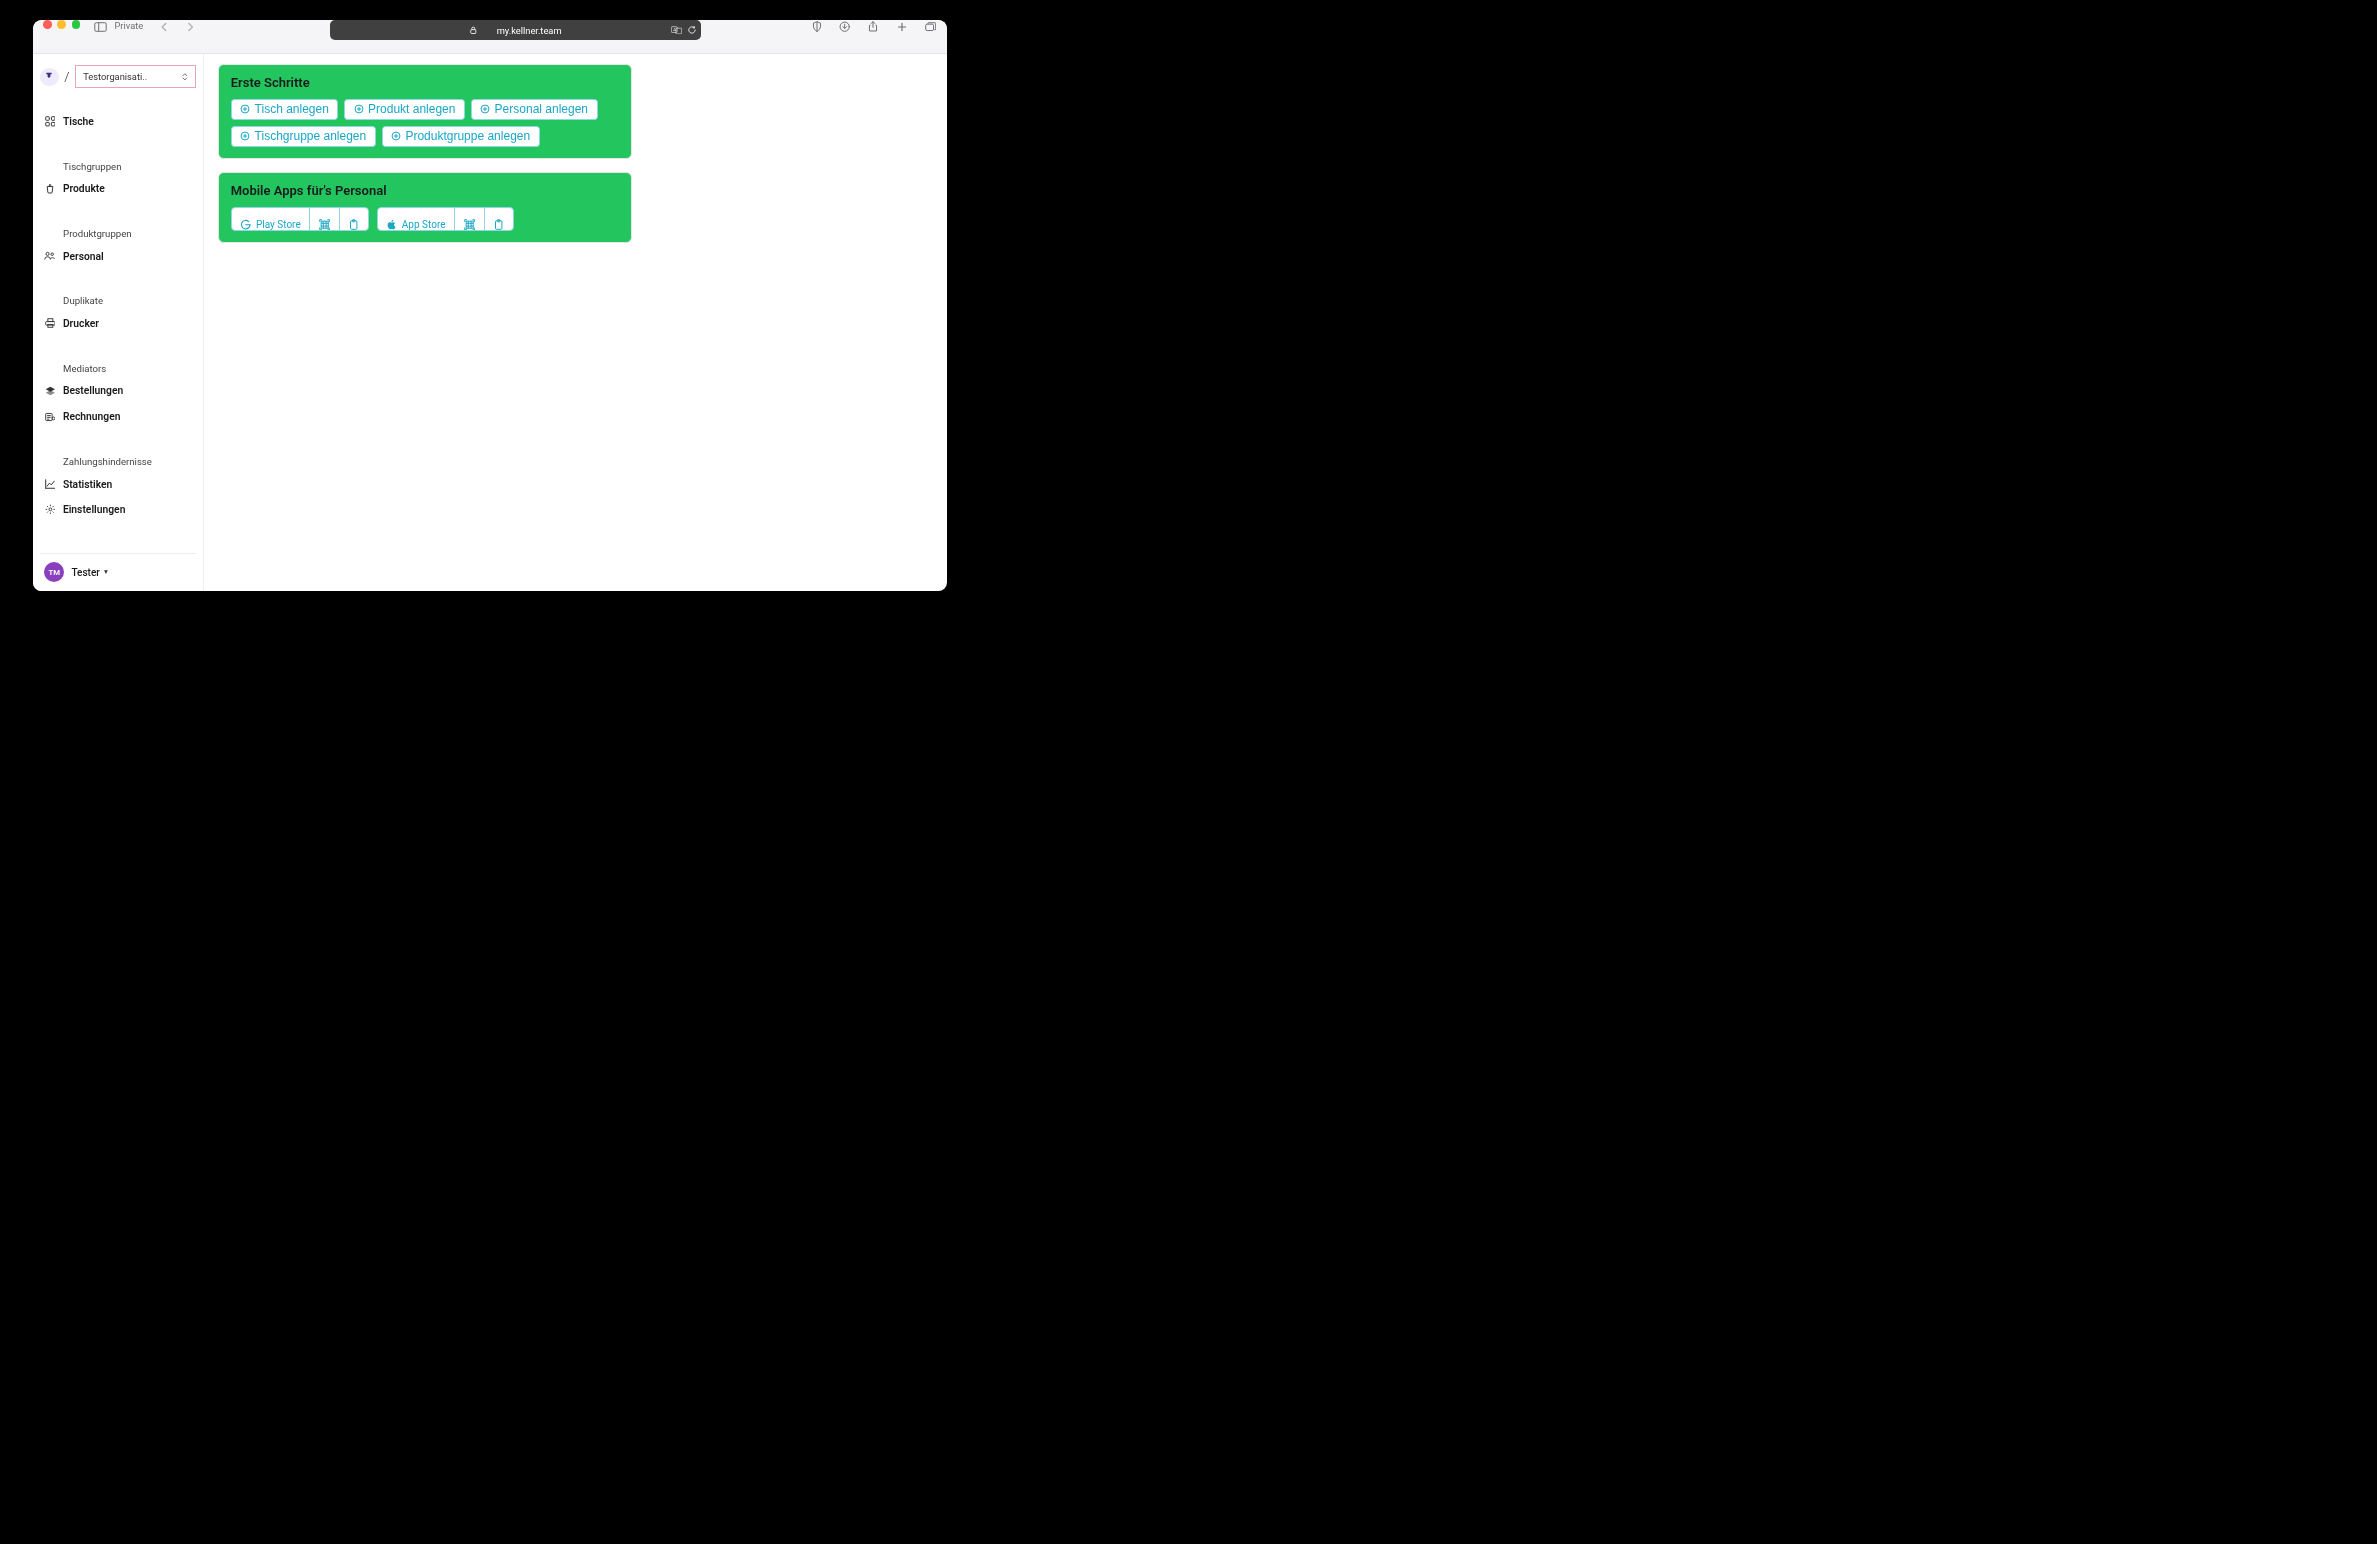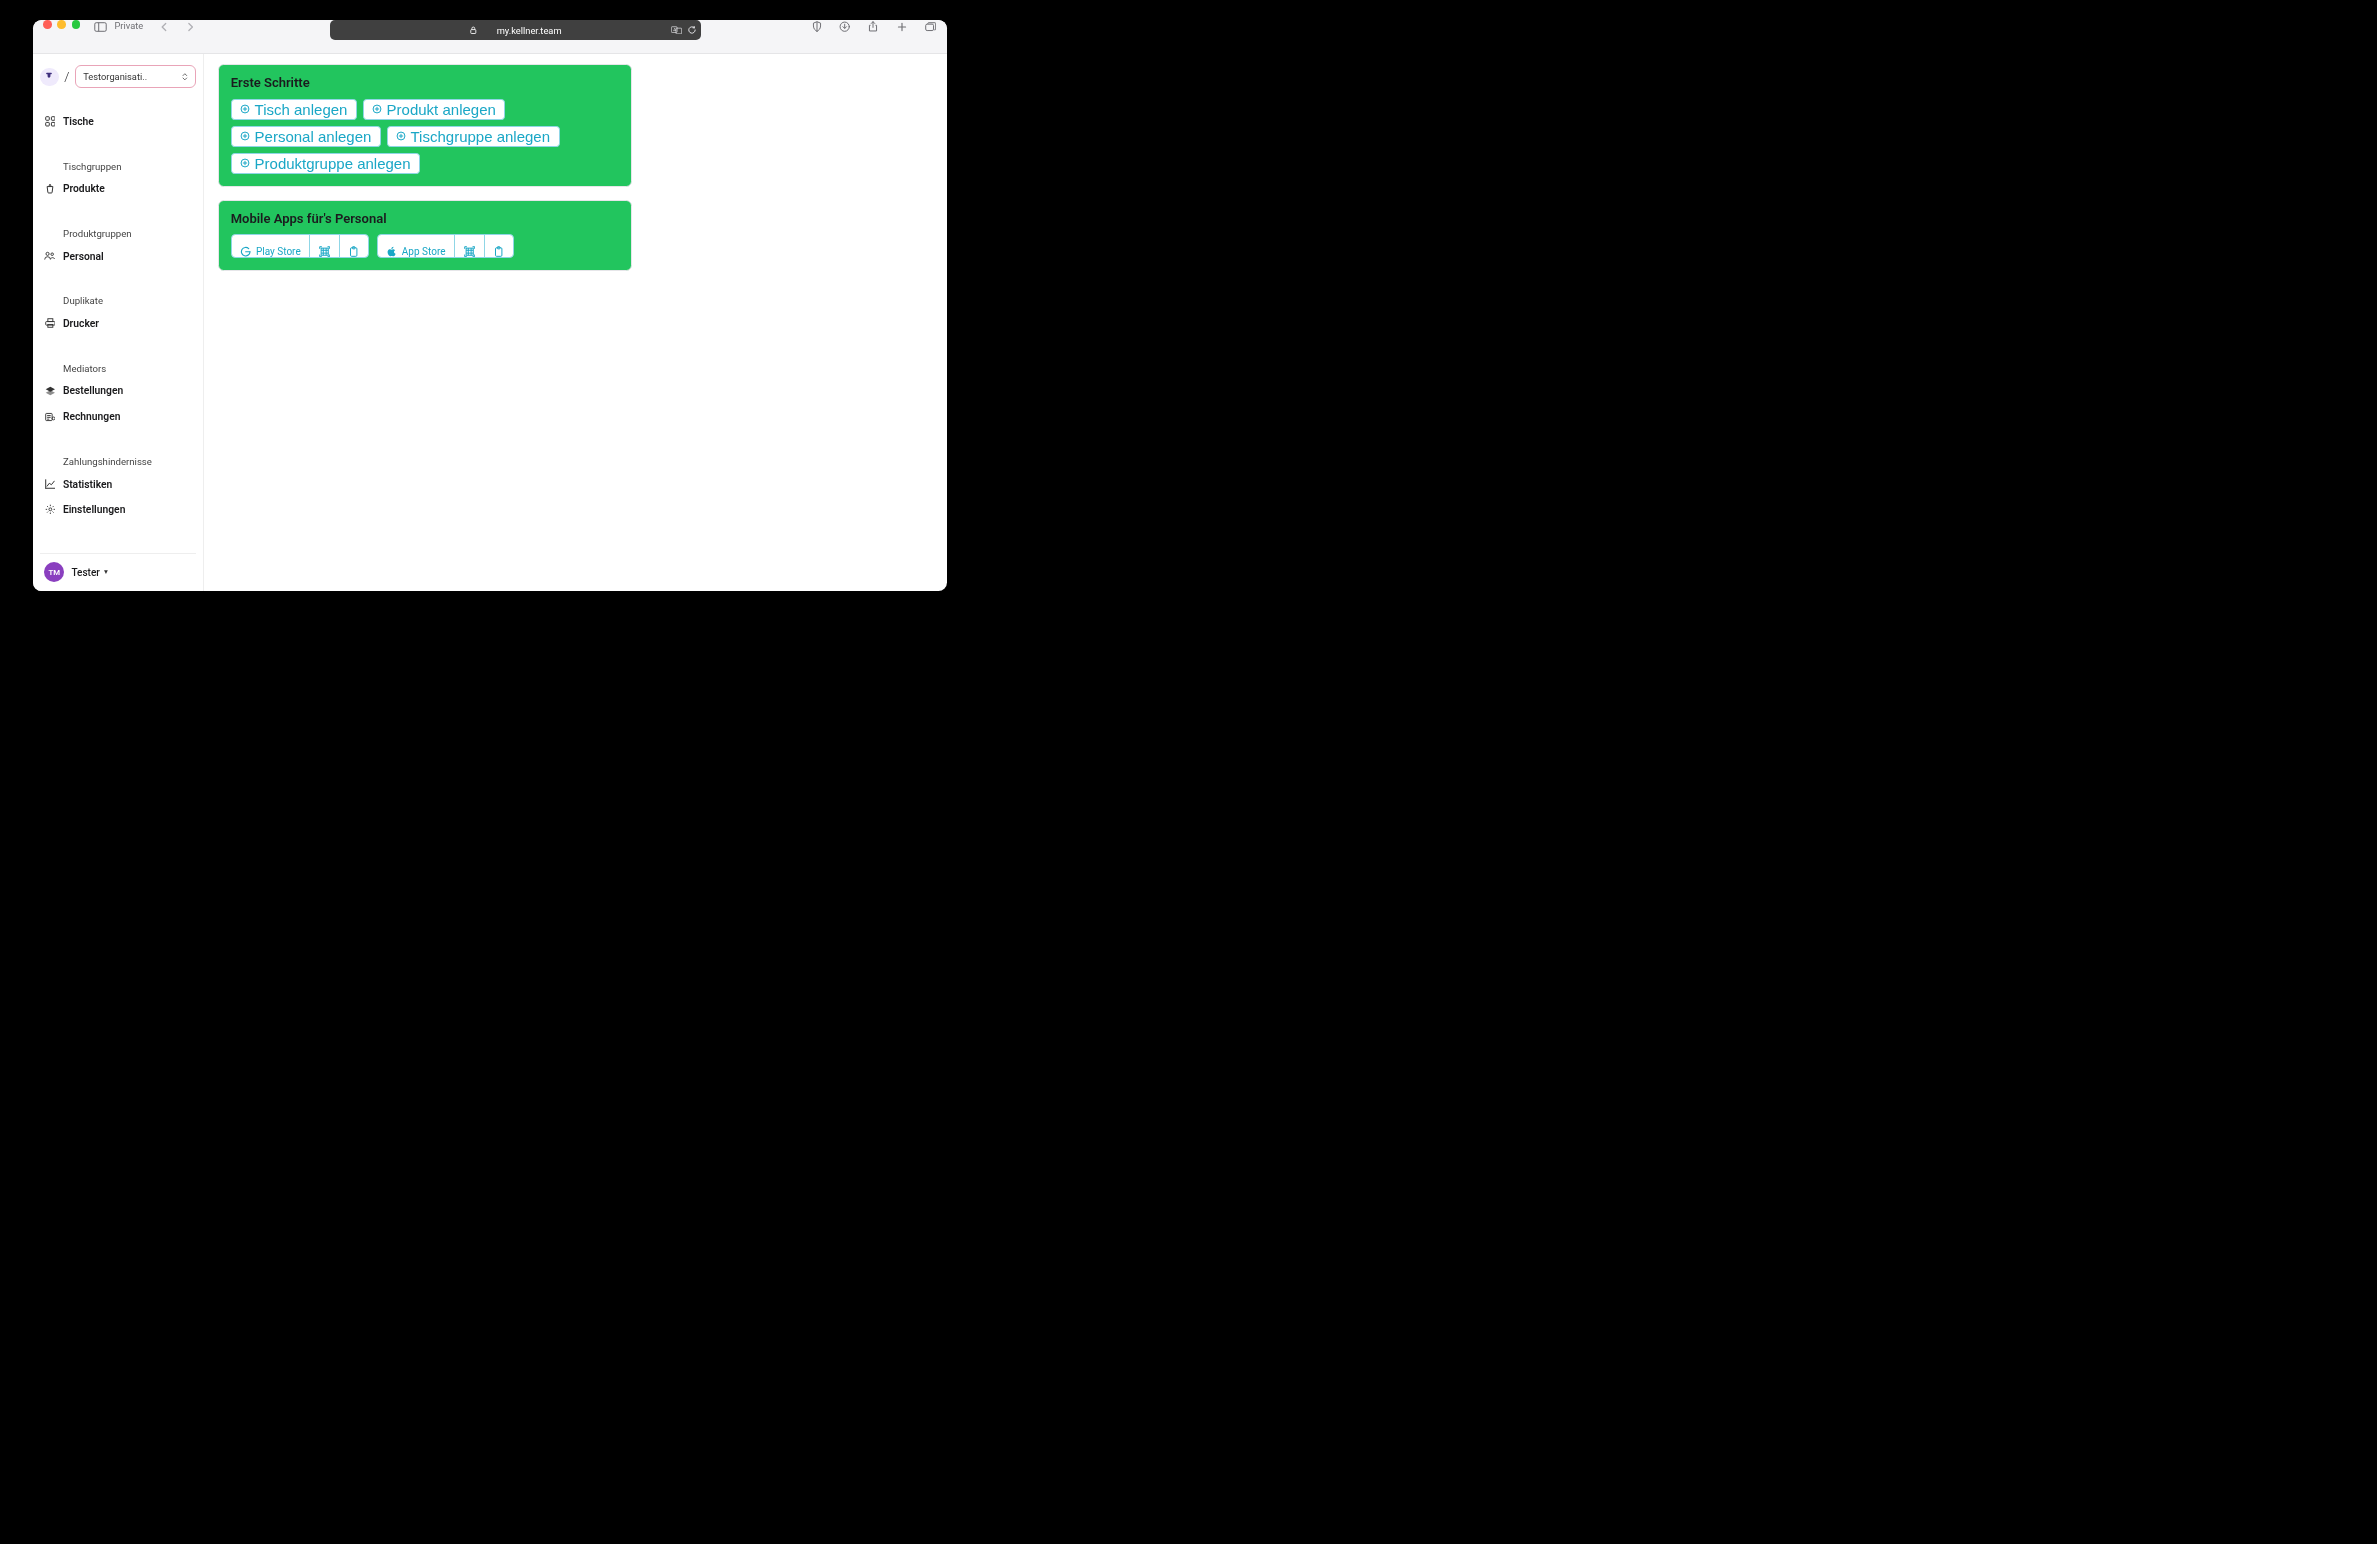--- a/index.html
+++ b/index.html
@@ -89,21 +89,21 @@
     width: 18.5px; height: 18.5px; border-radius: 50%;
     background: #efeafc;
     display: flex; align-items: center; justify-content: center;
     color: #3e2f7d;
   }
   .sb-slash { color: #2b2b2e; font-size: 13px; font-weight: 300; }
   .org-select {
     flex: 1;
     height: 23px;
     border: 0.7px solid #e9a4b8;
-    border-radius: 6px;
+    border-radius: 0;
     display: flex;
     align-items: center;
     justify-content: space-between;
     padding: 0 7.1px;
     color: #333;
     font-size: 9.3px;
     background: #fff;
   }
   .org-select .chev {
     display:flex; flex-direction:column; gap:0; color:#555; font-size:5.7px; line-height:4.3px;
@@ -156,21 +156,21 @@
   .card-title { font-size: 13px; font-weight: 600; color: #1b1b1e; margin-bottom: 8.6px; }
   .btn-row { display: flex; flex-wrap: wrap; gap: 5.7px; }
   .obtn {
     display: inline-flex; align-items: center; gap: 4.3px;
     height: 21.4px;
     padding: 0 8.6px;
     border: 0.7px solid #8fd6e6;
     border-radius: 3.6px;
     background: #fff;
     color: #1aa7c6;
-    font-size: 15px;
+    font-size: 12px;
     cursor: pointer;
   }
   .obtn .plus { width: 10px; height:10px; }
   .seg {
     display: inline-flex; height: 24px;
     border: 0.7px solid #8fd6e6;
     border-radius: 4.3px;
     overflow: hidden;
     background:#fff;
   }

